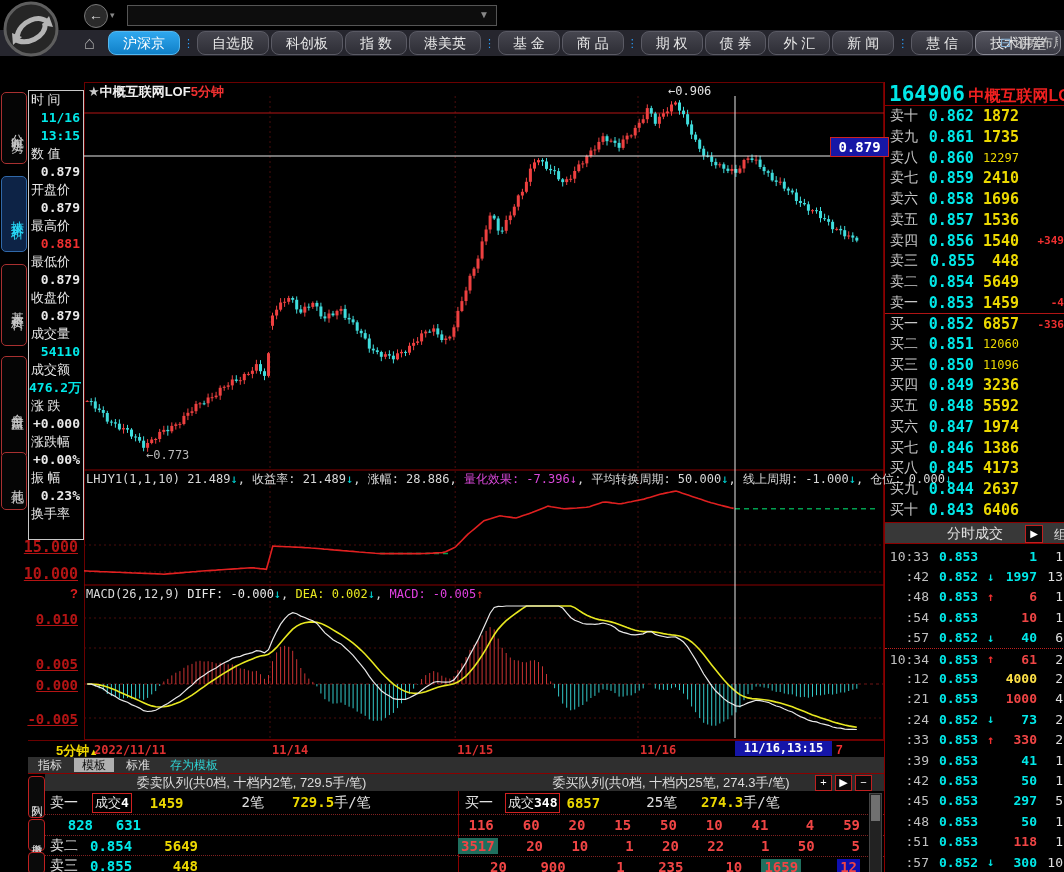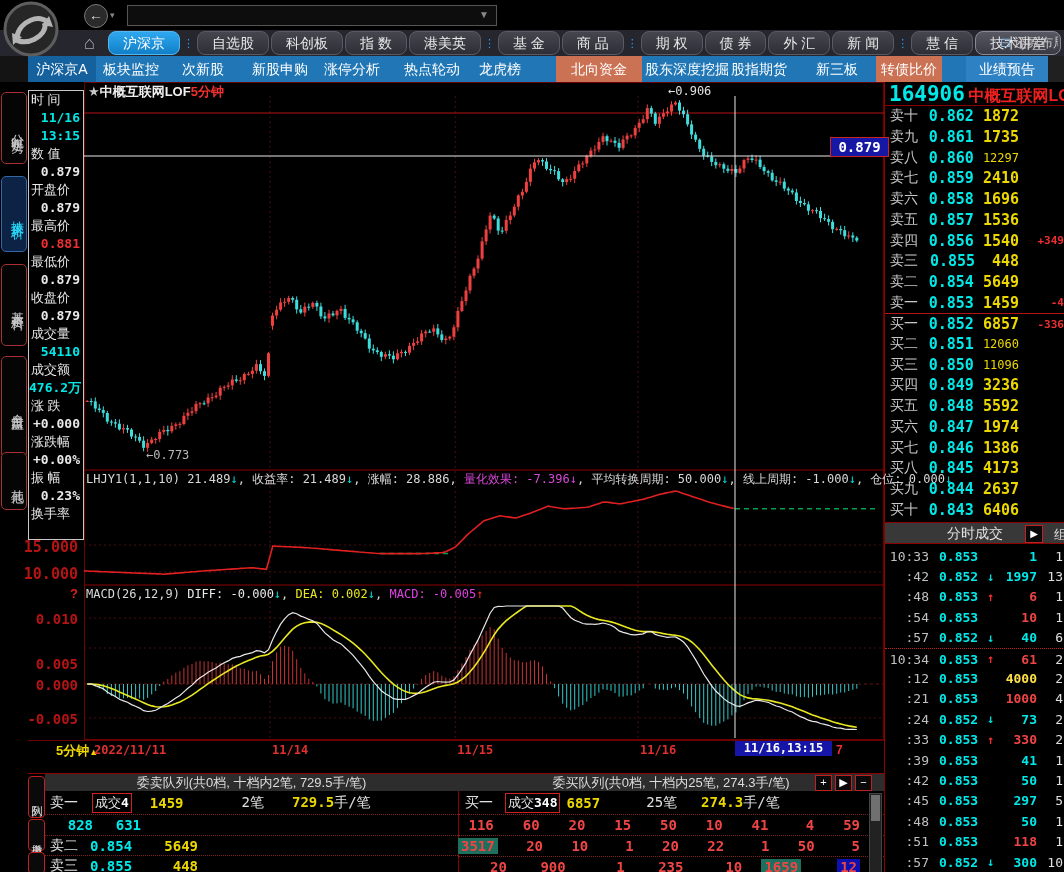--- a/index.html
+++ b/index.html
@@ -45,21 +45,21 @@
   
   .infopanel{left:28px;top:90px;width:56px;height:450px;border:1px solid #c8c8c8;background:#000;box-sizing:border-box;}
   .inf-label{height:18px;line-height:18px;padding-left:2px;color:#e8e8e8;font-size:13px;white-space:nowrap;}
   .inf-val{height:18px;line-height:18px;text-align:right;padding-right:3px;font-size:13px;font-weight:bold;
            font-family:"DejaVu Sans Mono",monospace;white-space:nowrap;}
   
   .chart-title{left:88px;top:83px;height:13px;font-size:13px;z-index:4;white-space:nowrap;}
   .svgwrap{left:84px;top:82px;width:800px;height:658px;}
   .ovl-text{font-size:12px;white-space:nowrap;z-index:5;font-family:"DejaVu Sans Mono",monospace;}
   .axis-lab{color:#b41414;font-weight:bold;font-size:15px;font-family:"DejaVu Sans Mono",monospace;
-            width:78px;text-align:right;z-index:3;}
+            width:78px;text-align:right;z-index:3;text-decoration:underline;}
   .pricebox{left:830px;top:137px;width:57px;height:18px;background:#1717a6;border:1px solid #cc2222;
             color:#fff;font-weight:bold;font-size:14px;text-align:center;line-height:18px;z-index:6;
             font-family:"DejaVu Sans Mono",monospace;}
   
   .timeaxis{left:28px;top:740px;width:856px;height:16px;background:#000;border-top:1px solid #6b0000;}
   .ta-period{position:absolute;left:4px;top:1px;color:#f0d800;font-weight:bold;font-size:13px;margin-left:24px;}
   .ta-date{position:absolute;top:2px;color:#e03030;font-weight:bold;font-size:12px;font-family:"DejaVu Sans Mono",monospace;}
   .ta-bluebox{position:absolute;left:707px;top:0px;width:97px;height:15px;background:#1515a8;color:#fff;
               font-size:12px;font-weight:bold;text-align:center;line-height:15px;font-family:"DejaVu Sans Mono",monospace;}
   .ta-extra{position:absolute;left:808px;top:2px;color:#f03030;font-weight:bold;font-size:12px;}
@@ -128,37 +128,20 @@
       <div class="mtab">期 权</div>
       <div class="mtab">债 券</div>
       <div class="mtab">外 汇</div>
       <div class="mtab">新 闻</div>
       <div class="msep">⋮</div>
       <div class="mtab">慧 信</div>
       <div class="mtab light">技术讲堂</div>
     </div>
   <div class="abs restore"><span style="color:#8ab4d8;margin-right:3px;">⊟</span><span>还原布局</span></div>
 
-  <div class="abs subnav" id="sub-nav">
-    <div class="darkleft"></div>
-    <div class="darkright"></div>
-  <div class="sseg blockdark" style="left: 28px; width: 68px;">沪深京A</div>
-      <div class="sseg" style="left: 103px;">板块监控</div>
-      <div class="sseg" style="left: 182px;">次新股</div>
-      <div class="sseg" style="left: 252px;">新股申购</div>
-      <div class="sseg" style="left: 324px;">涨停分析</div>
-      <div class="sseg" style="left: 404px;">热点轮动</div>
-      <div class="sseg" style="left: 479px;">龙虎榜</div>
-      <div class="sseg orange" style="left: 556px; width: 86px;">北向资金</div>
-      <div class="sseg" style="left: 645px;">股东深度挖掘</div>
-      <div class="sseg" style="left: 731px;">股指期货</div>
-      <div class="sseg" style="left: 816px;">新三板</div>
-      <div class="sseg orange" style="left: 876px; width: 66px;">转债比价</div>
-      <div class="sseg blue2" style="left: 966px; width: 82px;">业绩预告</div>
-    </div>
 
   <div id="side-tabs">
       <div class="abs sidetab" style="top: 92px; height: 62px;">分时走势</div>
       <div class="abs sidetab active" style="top: 176px; height: 66px;">技术分析</div>
       <div class="abs sidetab" style="top: 264px; height: 72px;">基本资料</div>
       <div class="abs sidetab" style="top: 356px; height: 92px;">全景盘口</div>
       <div class="abs sidetab" style="top: 452px; height: 48px;">其他</div>
     </div>
 
   <div class="abs infopanel" id="info-panel">
@@ -809,20 +792,26 @@
   <div class="abs timeaxis" id="time-axis">
     <div class="ta-period"><span>5分钟</span><span style="font-size:9px;">▲</span></div>
     <div class="ta-bluebox">11/16,13:15</div>
     <div class="ta-extra">7</div>
   <div class="ta-date" style="left: 66px;">2022/11/11</div>
       <div class="ta-date" style="left: 244px;">11/14</div>
       <div class="ta-date" style="left: 429.2px;">11/15</div>
       <div class="ta-date" style="left: 612px;">11/16</div>
     </div>
 
+  <div class="abs indtabs" id="ind-tabs">
+      <div class="indtab">指标</div>
+      <div class="indtab active">模板</div>
+      <div class="indtab">标准</div>
+      <div class="indtab cyan">存为模板</div>
+    </div>
 
   <div class="abs queuearea" id="queue-area">
       <div class="qtab" style="top: 2px; height: 40px;">队列</div>
       <div class="qtab" style="top: 45px; height: 30px;">撤单</div>
       <div class="qtab" style="top: 78px; height: 20px;">累计</div>
       <div class="qpanel" style="left: 17px; width: 413px; border-right: 1px solid rgb(139, 0, 0);">
         <div class="qhead">委卖队列(共0档, 十档内2笔, 729.5手/笔)</div>
         <div class="qrow" style="top: 18px; height: 21px; border-top: none;">
           <span style="color: rgb(224, 224, 224); font-weight: normal; margin-left: 5px; width: 40px; font-family: &quot;Liberation Sans&quot;, sans-serif;">卖一</span>
           <span class="dealbox" style="margin-left: 2px;"><span>成交</span><span style="color: rgb(255, 255, 255); font-weight: bold;">4</span></span>

